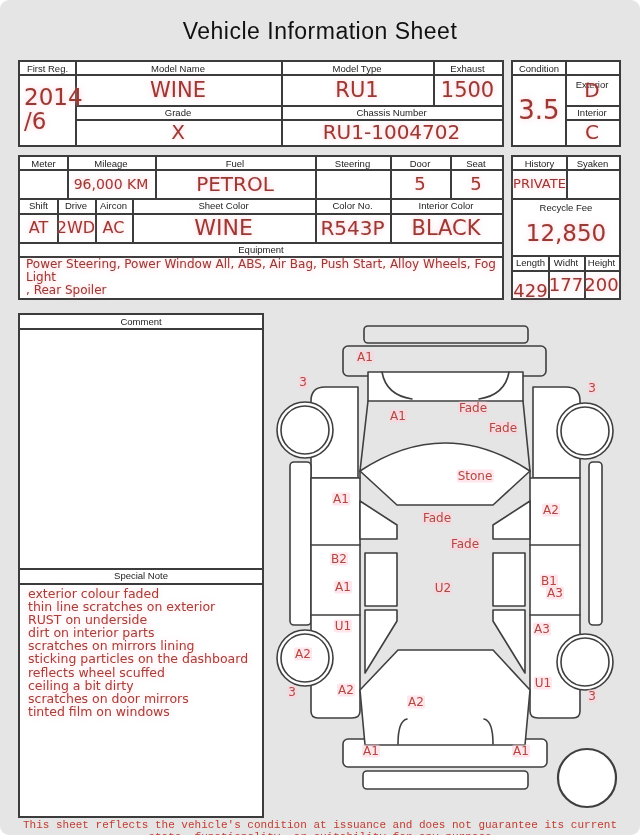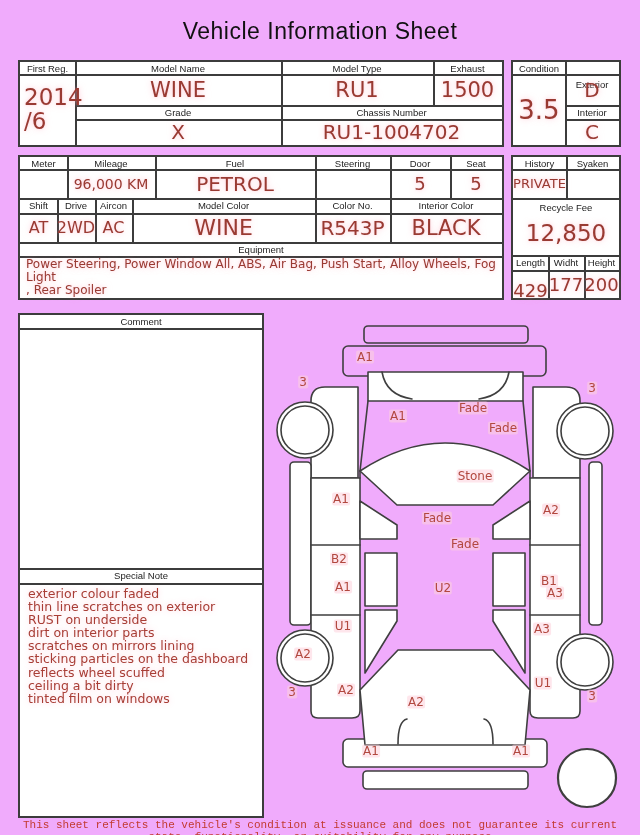--- a/index.html
+++ b/index.html
@@ -1,17 +1,17 @@
 <!DOCTYPE html>
 <html><head>
 <meta charset="utf-8">
 <style>
   html,body{margin:0;padding:0;background:#fff;}
-  .page{position:relative;width:640px;height:835px;background:#f0abfc;overflow:hidden;
-        font-family:"Liberation Sans",sans-serif;}
+  .page{position:relative;width:640px;height:835px;background:#e5e5e5;overflow:hidden;
+        font-family:"Liberation Sans",sans-serif;border-radius:9px;}
   .title{position:absolute;top:18px;left:0;width:640px;text-align:center;
          font-size:23px;font-weight:500;color:#111;letter-spacing:.5px;}
   .box{position:absolute;box-sizing:border-box;border:2px solid #3c3c3c;background:#fff;}
   .vl{position:absolute;width:1.5px;background:#3c3c3c;}
   .hl{position:absolute;height:1.5px;background:#3c3c3c;}
   .cell{position:absolute;box-sizing:border-box;display:flex;align-items:center;justify-content:center;
         white-space:nowrap;overflow:visible;}
   .hdr{font-size:9.5px;color:#1c1c1c;}
   .val{font-family:"DejaVu Sans",sans-serif;color:#993a32;
        text-shadow:0 0 6px rgba(255,165,185,.55),0 0 2px rgba(255,165,185,.35);}
@@ -112,21 +112,21 @@
     <div class="cell hdr" style="left:370px;top:0;width:60px;height:12px">Door</div>
     <div class="cell val fs18" style="left:370px;top:12px;width:60px;height:29px">5</div>
     <div class="cell hdr" style="left:430px;top:0;width:52px;height:12px">Seat</div>
     <div class="cell val fs18" style="left:430px;top:12px;width:52px;height:29px">5</div>
     <div class="cell hdr" style="left:0;top:41px;width:37px;height:15px">Shift</div>
     <div class="cell val fs16" style="left:0;top:56px;width:37px;height:29px">AT</div>
     <div class="cell hdr" style="left:37px;top:41px;width:38px;height:15px">Drive</div>
     <div class="cell val fs16" style="left:37px;top:56px;width:38px;height:29px">2WD</div>
     <div class="cell hdr" style="left:75px;top:41px;width:37px;height:15px">Aircon</div>
     <div class="cell val fs16" style="left:75px;top:56px;width:37px;height:29px">AC</div>
-    <div class="cell hdr" style="left:112px;top:41px;width:183px;height:15px">Model Color</div>
+    <div class="cell hdr" style="left:112px;top:41px;width:183px;height:15px">Sheet Color</div>
     <div class="cell val fs22" style="left:112px;top:56px;width:183px;height:29px">WINE</div>
     <div class="cell hdr" style="left:295px;top:41px;width:75px;height:15px">Color No.</div>
     <div class="cell val fs20" style="left:295px;top:56px;width:75px;height:29px">R543P</div>
     <div class="cell hdr" style="left:370px;top:41px;width:112px;height:15px">Interior Color</div>
     <div class="cell val fs21" style="left:370px;top:56px;width:112px;height:29px">BLACK</div>
     <div class="cell hdr" style="left:0;top:85px;width:482px;height:14px">Equipment</div>
     <div class="cell val equip fs12" style="left:0;top:99px;width:482px;height:42px">Power Steering, Power Window  All, ABS, Air Bag, Push Start, Alloy Wheels, Fog Light
 , Rear Spoiler</div>
   </div>
 
@@ -165,20 +165,21 @@
     <div class="cell hdr" style="left:0;top:253px;width:242px;height:15px">Special Note</div>
     <div class="note-list">
         <div class="note-line">exterior colour faded</div>
         <div class="note-line">thin line scratches on exterior</div>
         <div class="note-line">RUST on underside</div>
         <div class="note-line">dirt on interior parts</div>
         <div class="note-line">scratches on mirrors lining</div>
         <div class="note-line">sticking particles on the dashboard</div>
         <div class="note-line">reflects wheel scuffed</div>
         <div class="note-line">ceiling a bit dirty</div>
+        <div class="note-line">scratches on door mirrors</div>
         <div class="note-line">tinted film on windows</div>
       </div>
   </div>
 
   <div class="diagram">
     <svg width="368" height="500" viewBox="0 0 368 500">
       <g class="car">
 
         <rect x="92" y="11" width="164" height="17" rx="4"></rect>
         <rect x="71" y="31" width="203" height="30" rx="5"></rect>

